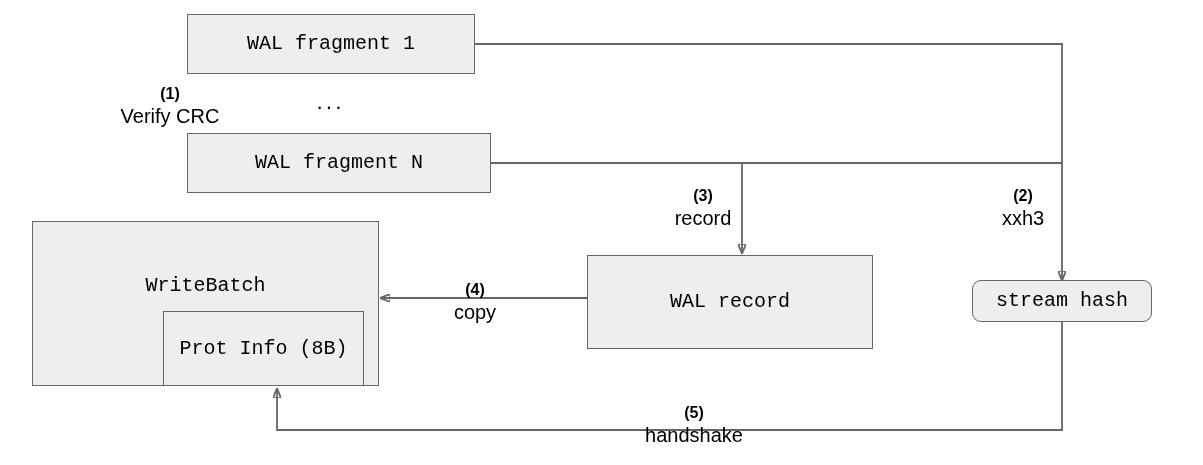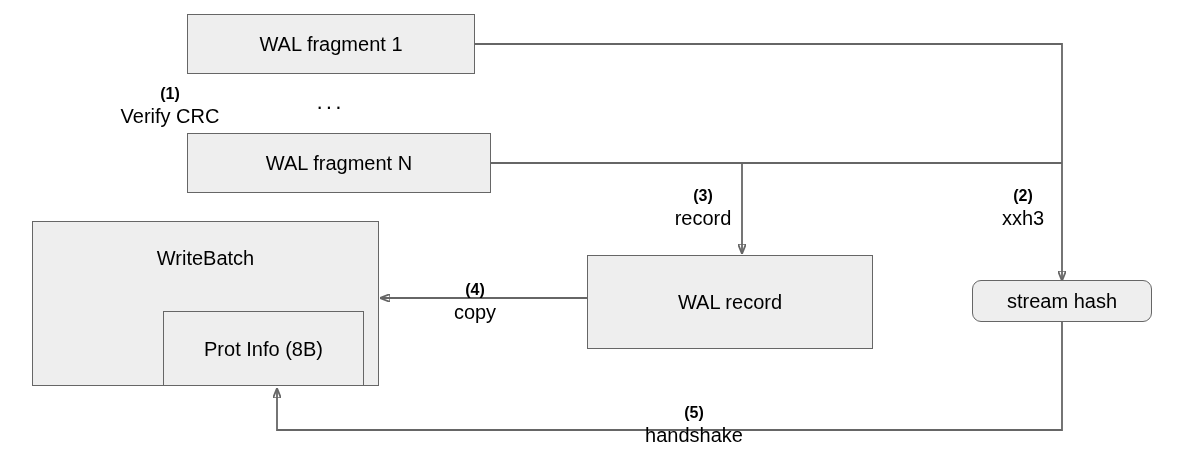--- a/index.html
+++ b/index.html
@@ -29,25 +29,26 @@
     font-size: 20px;
     line-height: 1.2;
     text-align: center;
   }
   .node.rounded {
     border-radius: 9px;
   }
   .node-label {
     pointer-events: none;
     display: block;
+    font-family: Liberation Mono, monospace;
   }
   
   #node-writebatch {
     align-items: flex-start;
-    padding-top: 24px;
+    padding-top: 52px;
   }
   .edge-label {
     position: absolute;
     color: #000000;
     text-align: center;
     white-space: nowrap;
     line-height: 1.25;
   }
   .edge-label .step {
     font-weight: bold;

